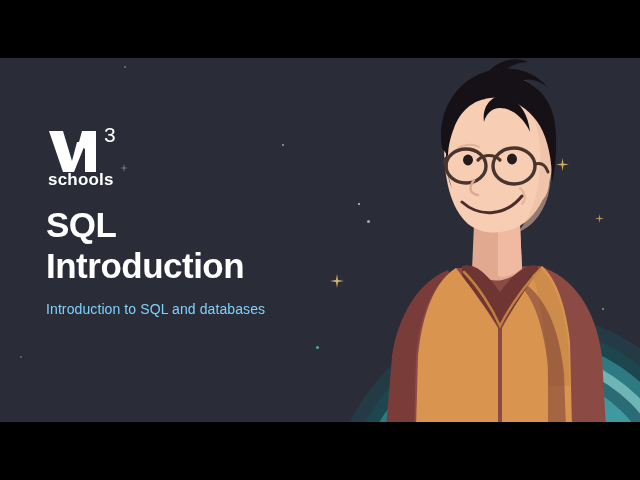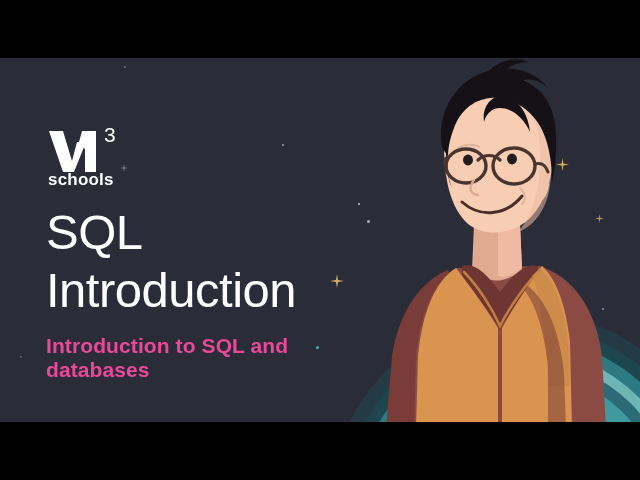--- a/index.html
+++ b/index.html
@@ -92,32 +92,32 @@
   #logo {
     width: 96px;
     height: 66px;
     margin-bottom: 18px;
     position: relative;
   }
 
   #title {
     margin: 0;
     color: #ffffff;
-    font-size: 49px;
+    font-size: 35px;
     line-height: 1.18;
-    font-weight: 400;
+    font-weight: 700;
     letter-spacing: -0.5px;
     white-space: pre-line;
   }
 
   #subtitle {
     margin: 14px 0 0 0;
-    color: #ec4899;
-    font-size: 21px;
-    font-weight: 700;
+    color: #7dd3fc;
+    font-size: 14px;
+    font-weight: 400;
     letter-spacing: 0.1px;
   }
 </style>
 </head>
 <body>
 
 <div id="video-frame">
 
   <div id="slide">
 

